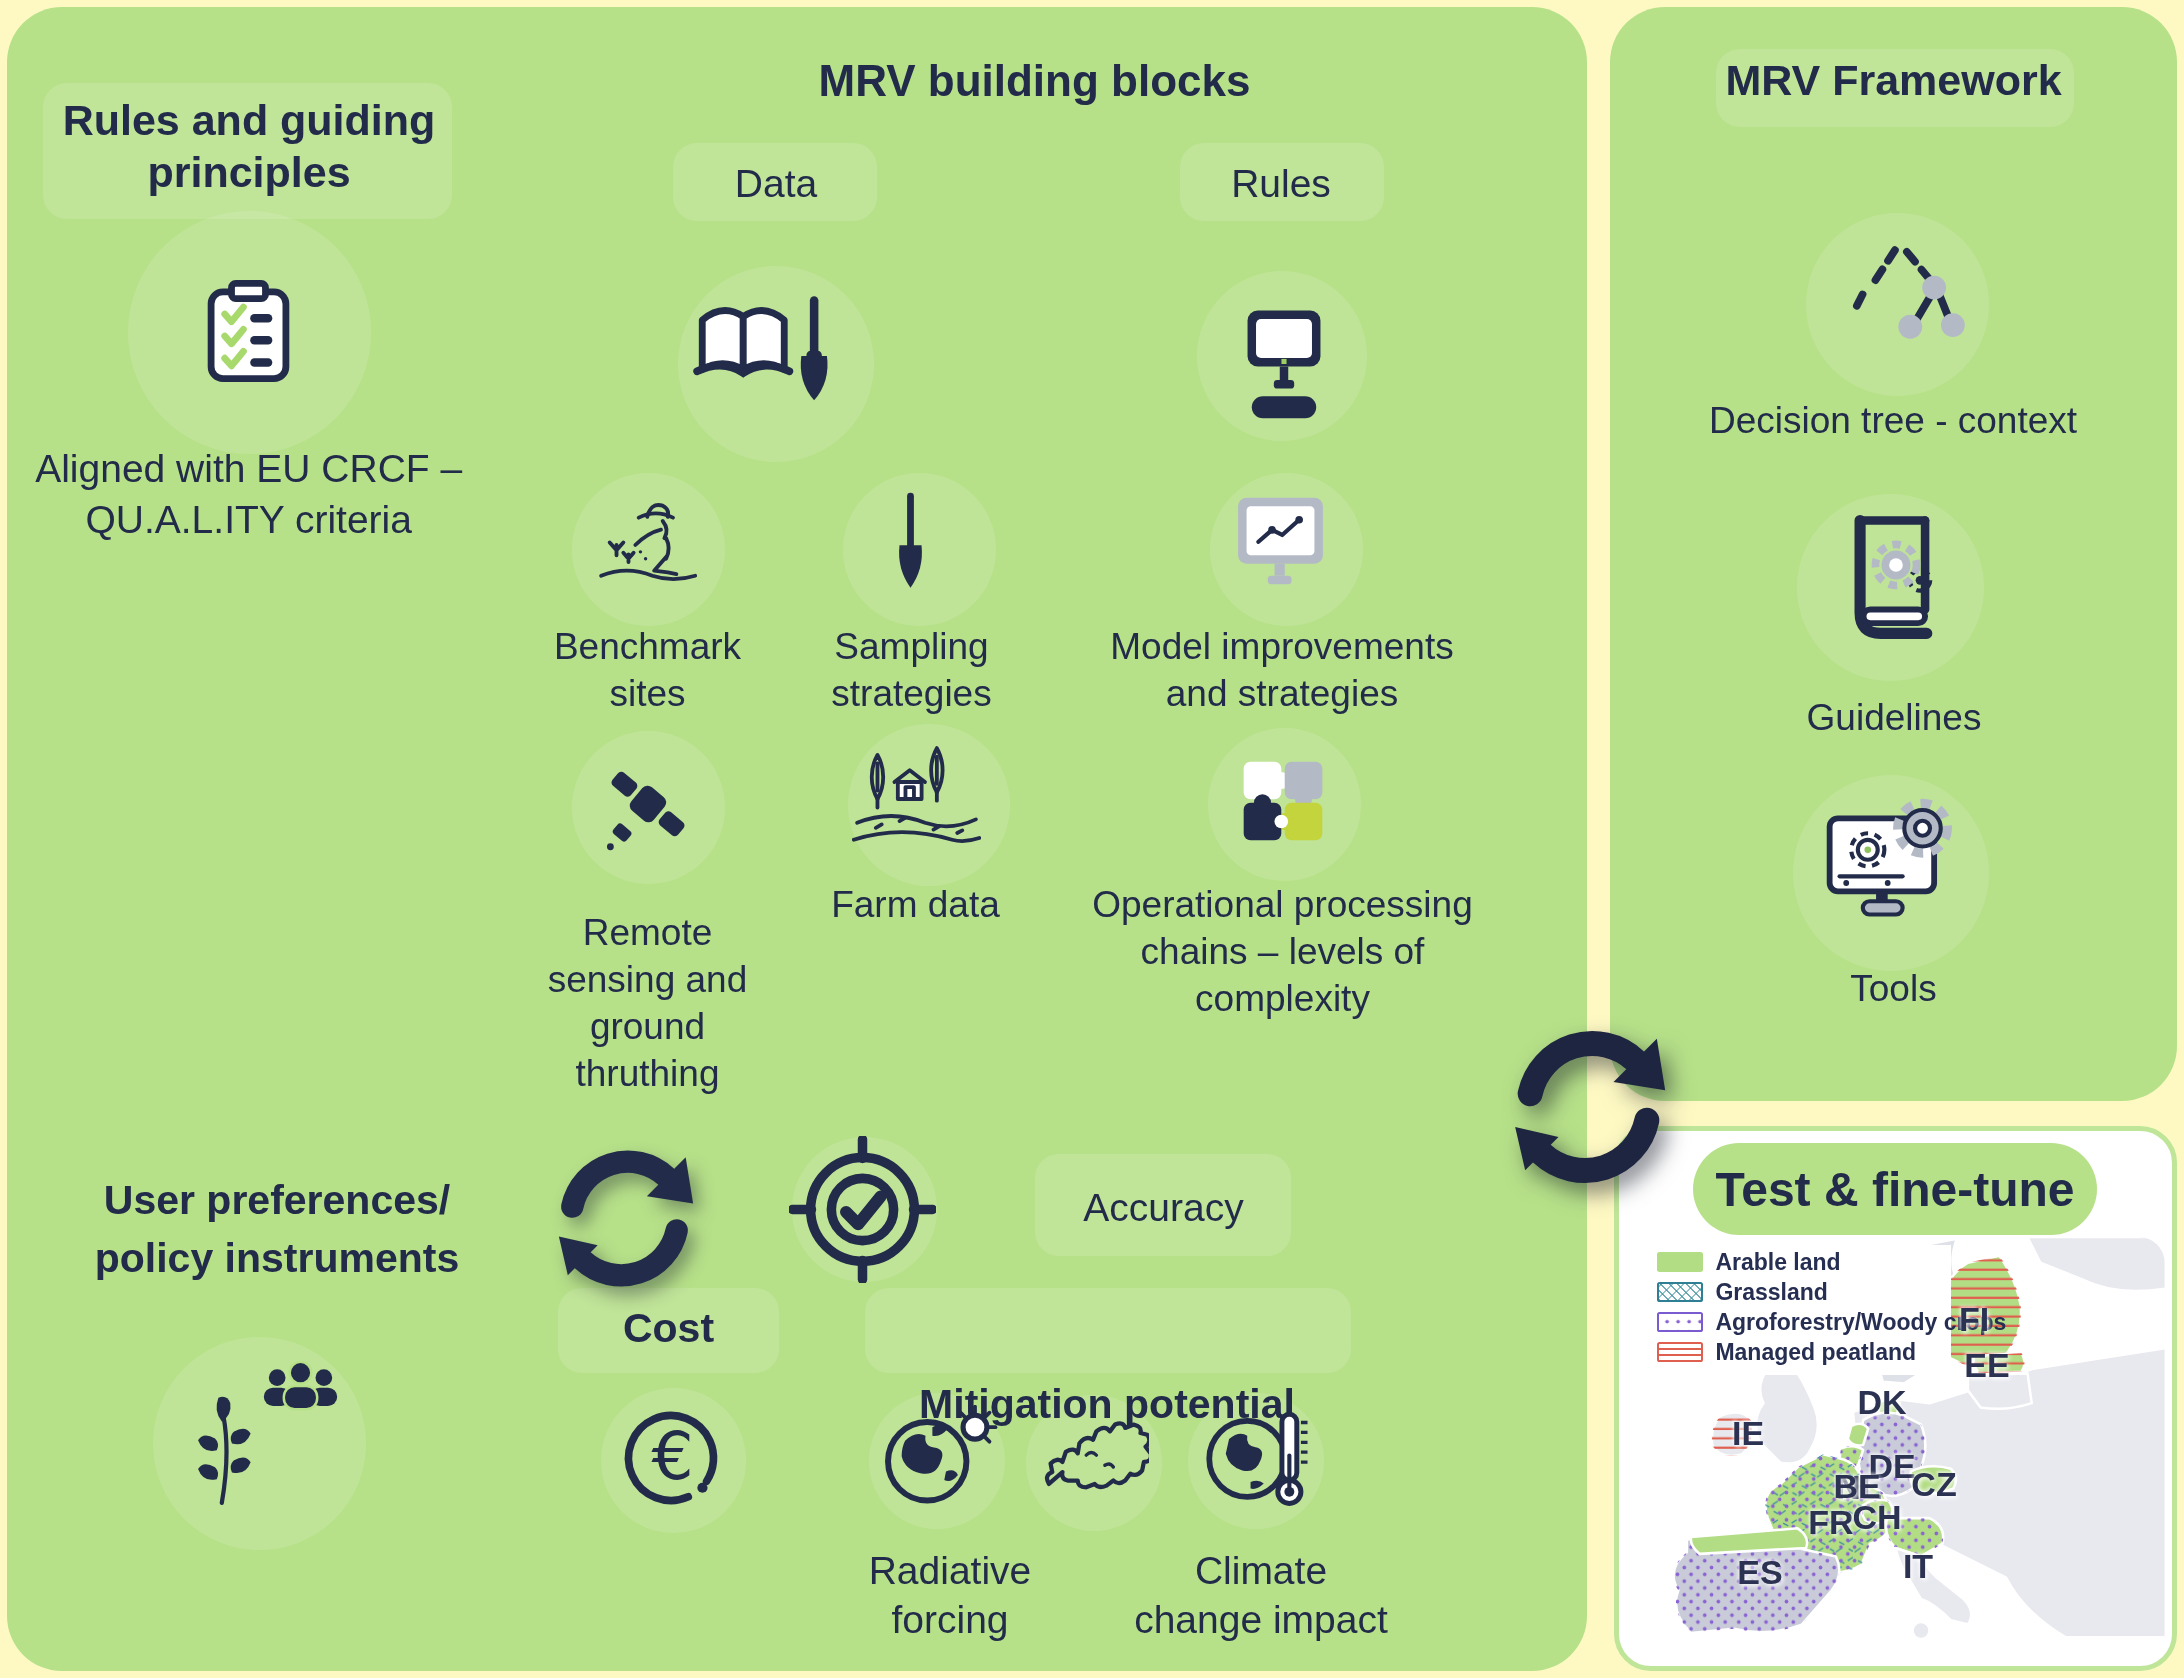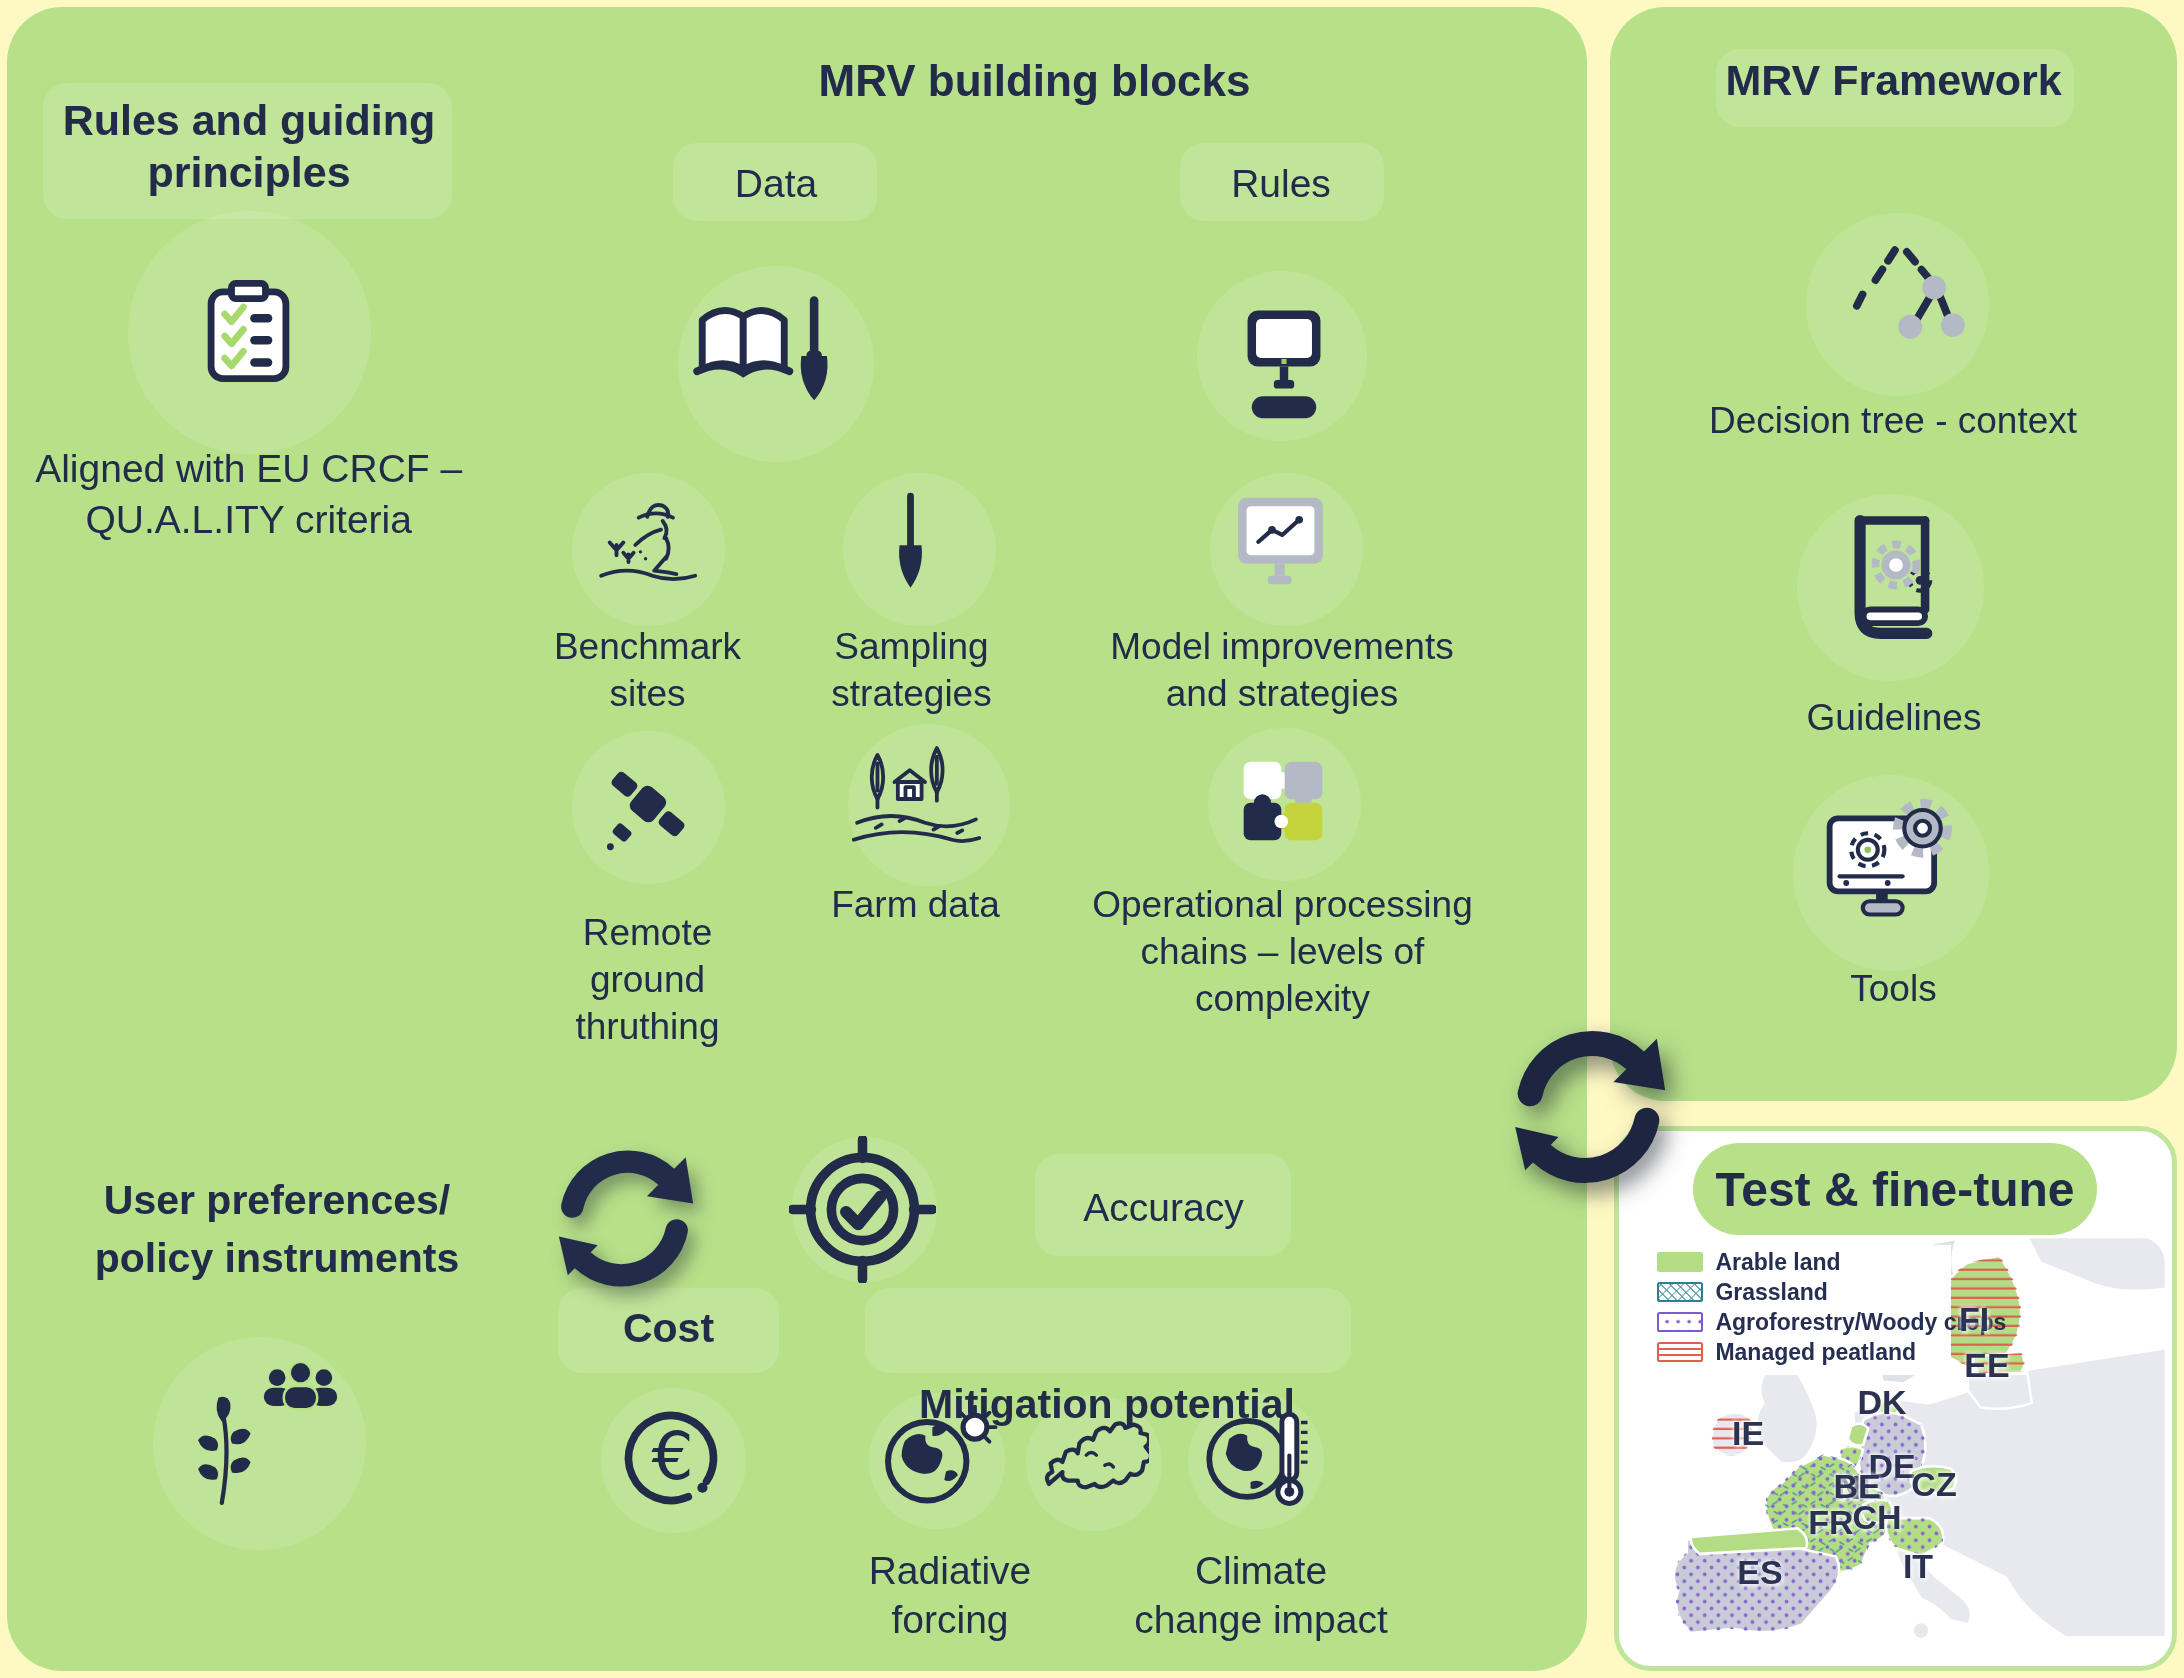--- a/index.html
+++ b/index.html
@@ -195,20 +195,21 @@
       <circle cx="86" cy="60" r="10" fill="#b3bac6"></circle>
     <rect x="64" y="64" width="44" height="44" rx="8" fill="#c3d43c"></rect>
       <circle cx="64" cy="86" r="10" fill="#c3d43c"></circle>
     <rect x="16" y="64" width="44" height="44" rx="8" fill="#222b49"></rect>
       <circle cx="38" cy="64" r="10" fill="#222b49"></circle>
     <circle cx="60" cy="86" r="8" fill="#fff"></circle>
   </svg>
 
   <div class="abs ctr lbl" style="left:477px;top:879px;width:341px;font-size:37px;line-height:1.27;margin-top:31px;">
     <div>Remote</div>
+    <div>sensing and</div>
     <div>ground</div>
     <div>thruthing</div>
   </div>
   <div class="abs ctr lbl" style="left:809px;top:884px;width:213px;font-size:37px;">Farm data</div>
   <div class="abs ctr lbl" style="left:1080px;top:882px;width:405px;font-size:37px;line-height:1.27;">
     <div>Operational processing</div>
     <div>chains – levels of</div>
     <div>complexity</div>
   </div>
 

